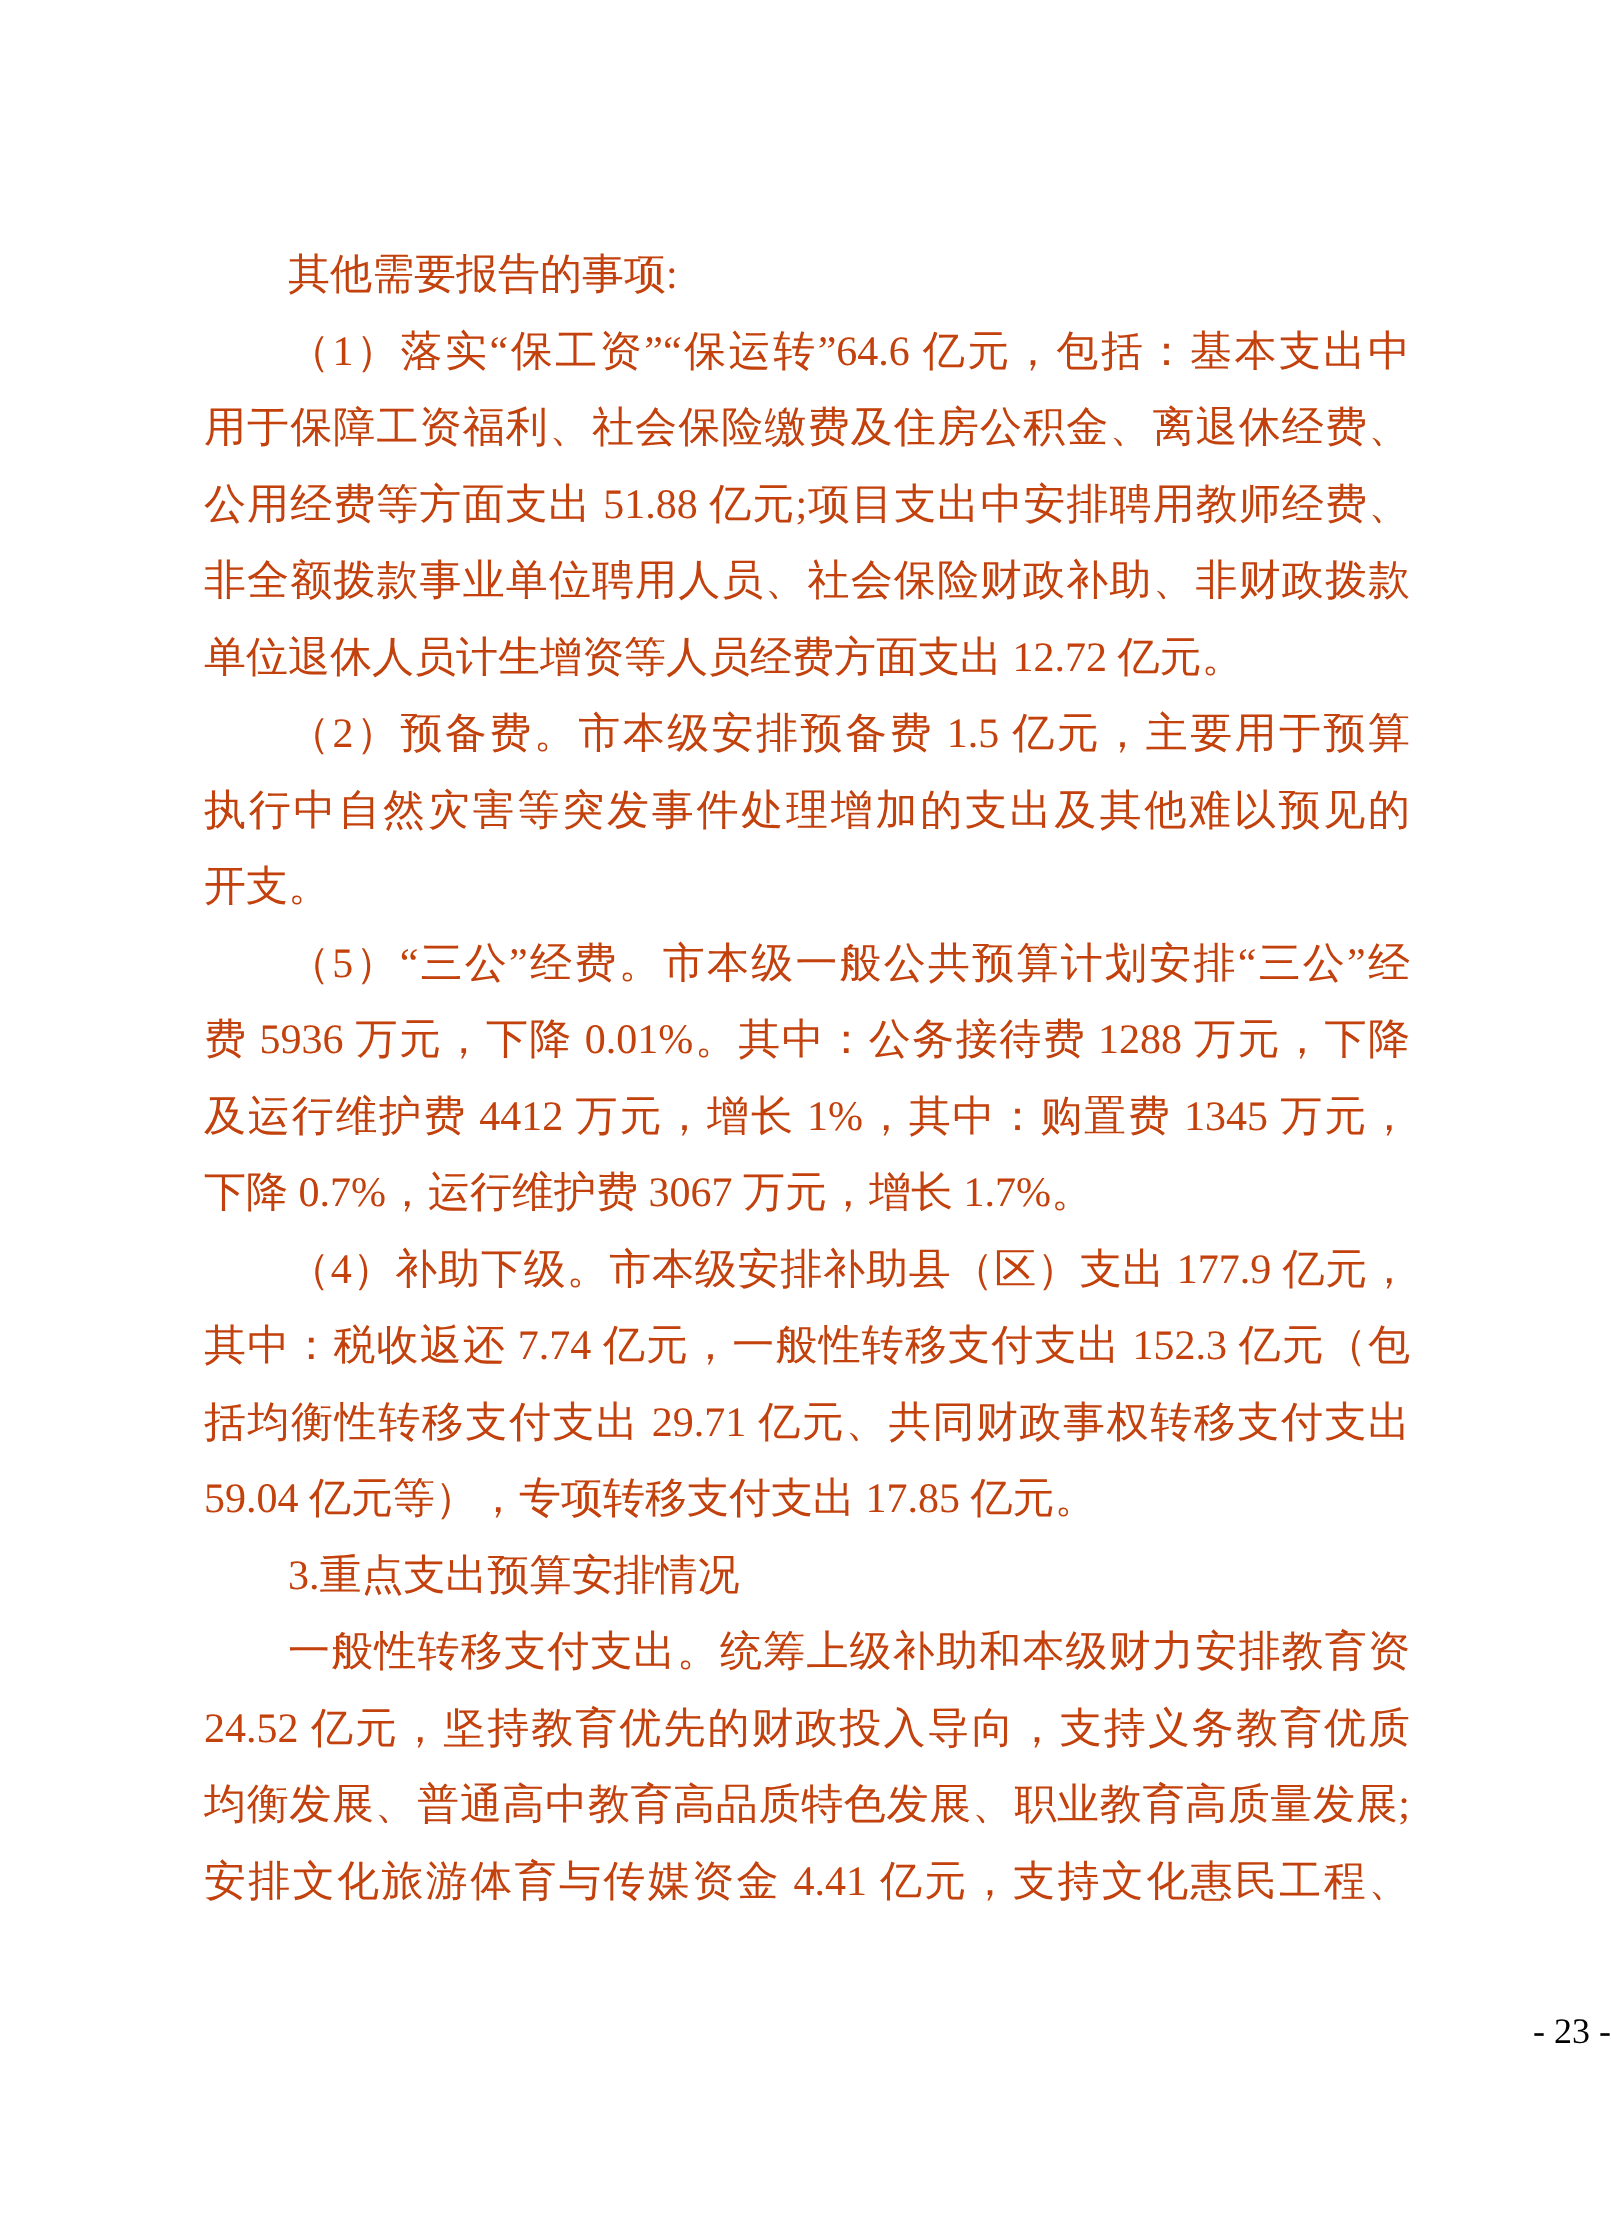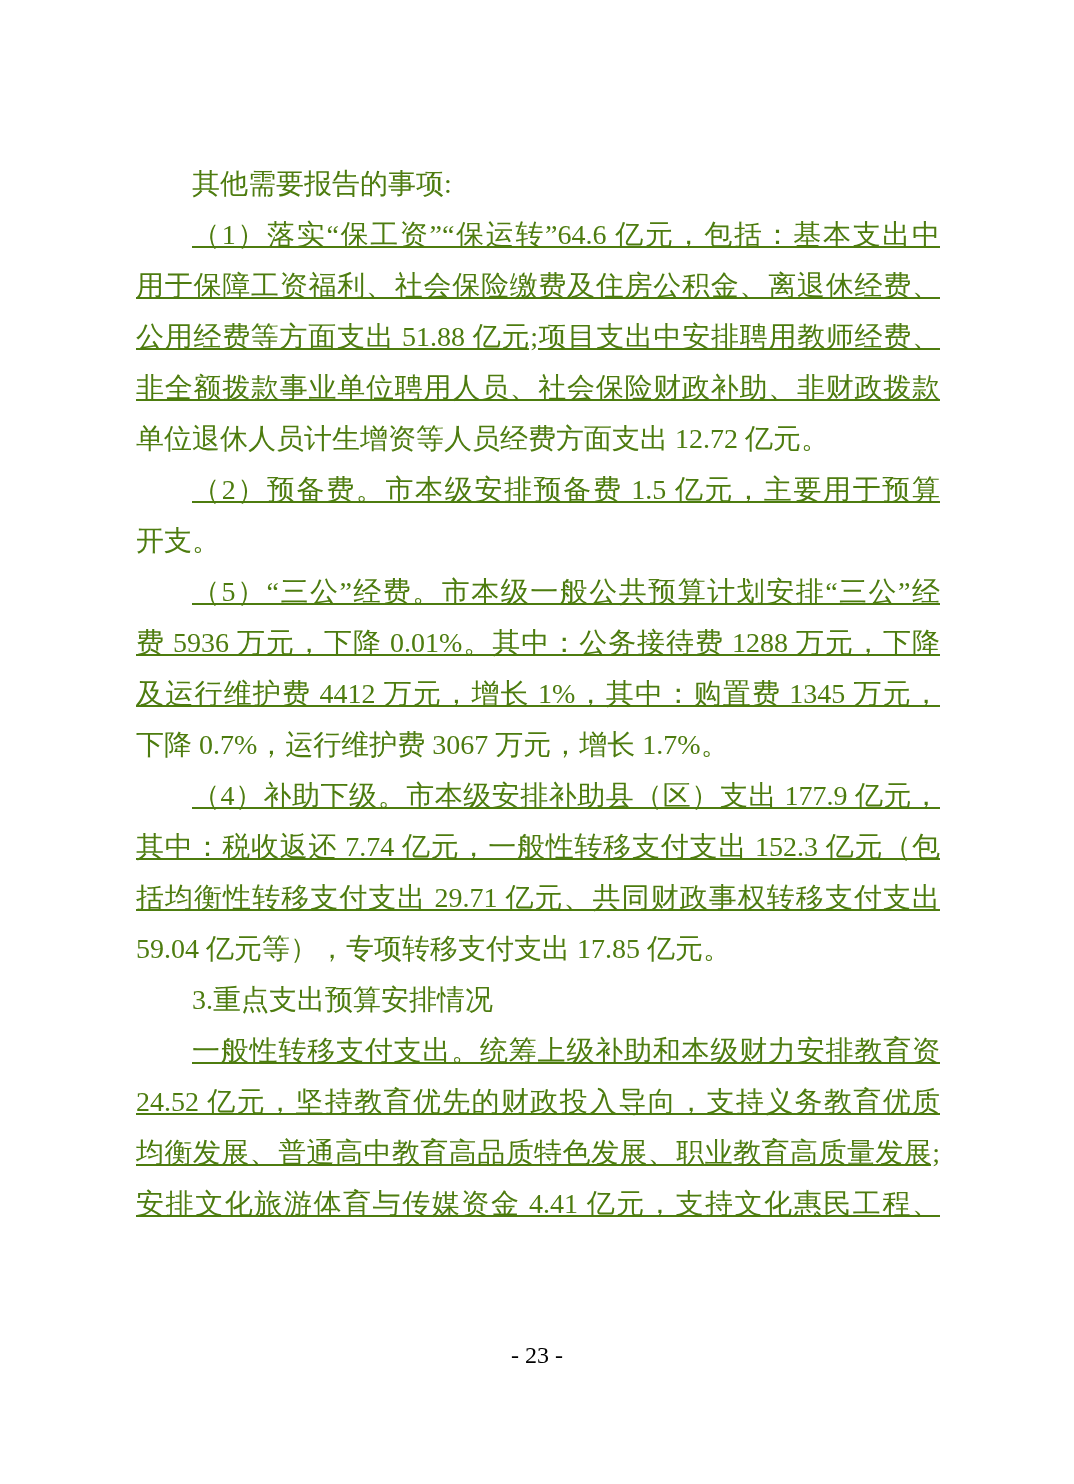--- a/index.html
+++ b/index.html
@@ -23,56 +23,56 @@
     width: 804px;
   }
   .line {
     font-size: 28px;
     height: 51px;
     line-height: 51px;
     text-align: justify;
     text-align-last: left;
     overflow: hidden;
     white-space: normal;
-    color: #4d7c0f;
+    color: #c2410c;
   }
   .line.justify {
     text-align-last: justify;
-    text-decoration: underline;
   }
   .line.indent {
     text-indent: 2em;
   }
   .line.heading {
     font-weight: normal;
   }
   .footer {
     position: absolute;
     top: 1340px;
     left: 0;
     width: 100%;
-    text-align: center;
+    text-align: right;
     font-size: 24px;
     line-height: 30px;
     color: #000000;
   }
 </style>
 </head>
 <body>
 
 <div class="page">
   <main class="content" id="doc-lines">
 
   <div class="line indent">其他需要报告的事项:</div>
       <div class="line indent justify">（1）落实“保工资”“保运转”64.6 亿元，包括：基本支出中</div>
       <div class="line justify">用于保障工资福利、社会保险缴费及住房公积金、离退休经费、</div>
       <div class="line justify">公用经费等方面支出 51.88 亿元;项目支出中安排聘用教师经费、</div>
       <div class="line justify">非全额拨款事业单位聘用人员、社会保险财政补助、非财政拨款</div>
       <div class="line">单位退休人员计生增资等人员经费方面支出 12.72 亿元。</div>
       <div class="line indent justify">（2）预备费。市本级安排预备费 1.5 亿元，主要用于预算</div>
+      <div class="line justify">执行中自然灾害等突发事件处理增加的支出及其他难以预见的</div>
       <div class="line">开支。</div>
       <div class="line indent justify">（5）“三公”经费。市本级一般公共预算计划安排“三公”经</div>
       <div class="line justify">费 5936 万元，下降 0.01%。其中：公务接待费 1288 万元，下降</div>
       <div class="line justify">及运行维护费 4412 万元，增长 1%，其中：购置费 1345 万元，</div>
       <div class="line">下降 0.7%，运行维护费 3067 万元，增长 1.7%。</div>
       <div class="line indent justify">（4）补助下级。市本级安排补助县（区）支出 177.9 亿元，</div>
       <div class="line justify">其中：税收返还 7.74 亿元，一般性转移支付支出 152.3 亿元（包</div>
       <div class="line justify">括均衡性转移支付支出 29.71 亿元、共同财政事权转移支付支出</div>
       <div class="line">59.04 亿元等），专项转移支付支出 17.85 亿元。</div>
       <div class="line indent heading">3.重点支出预算安排情况</div>

